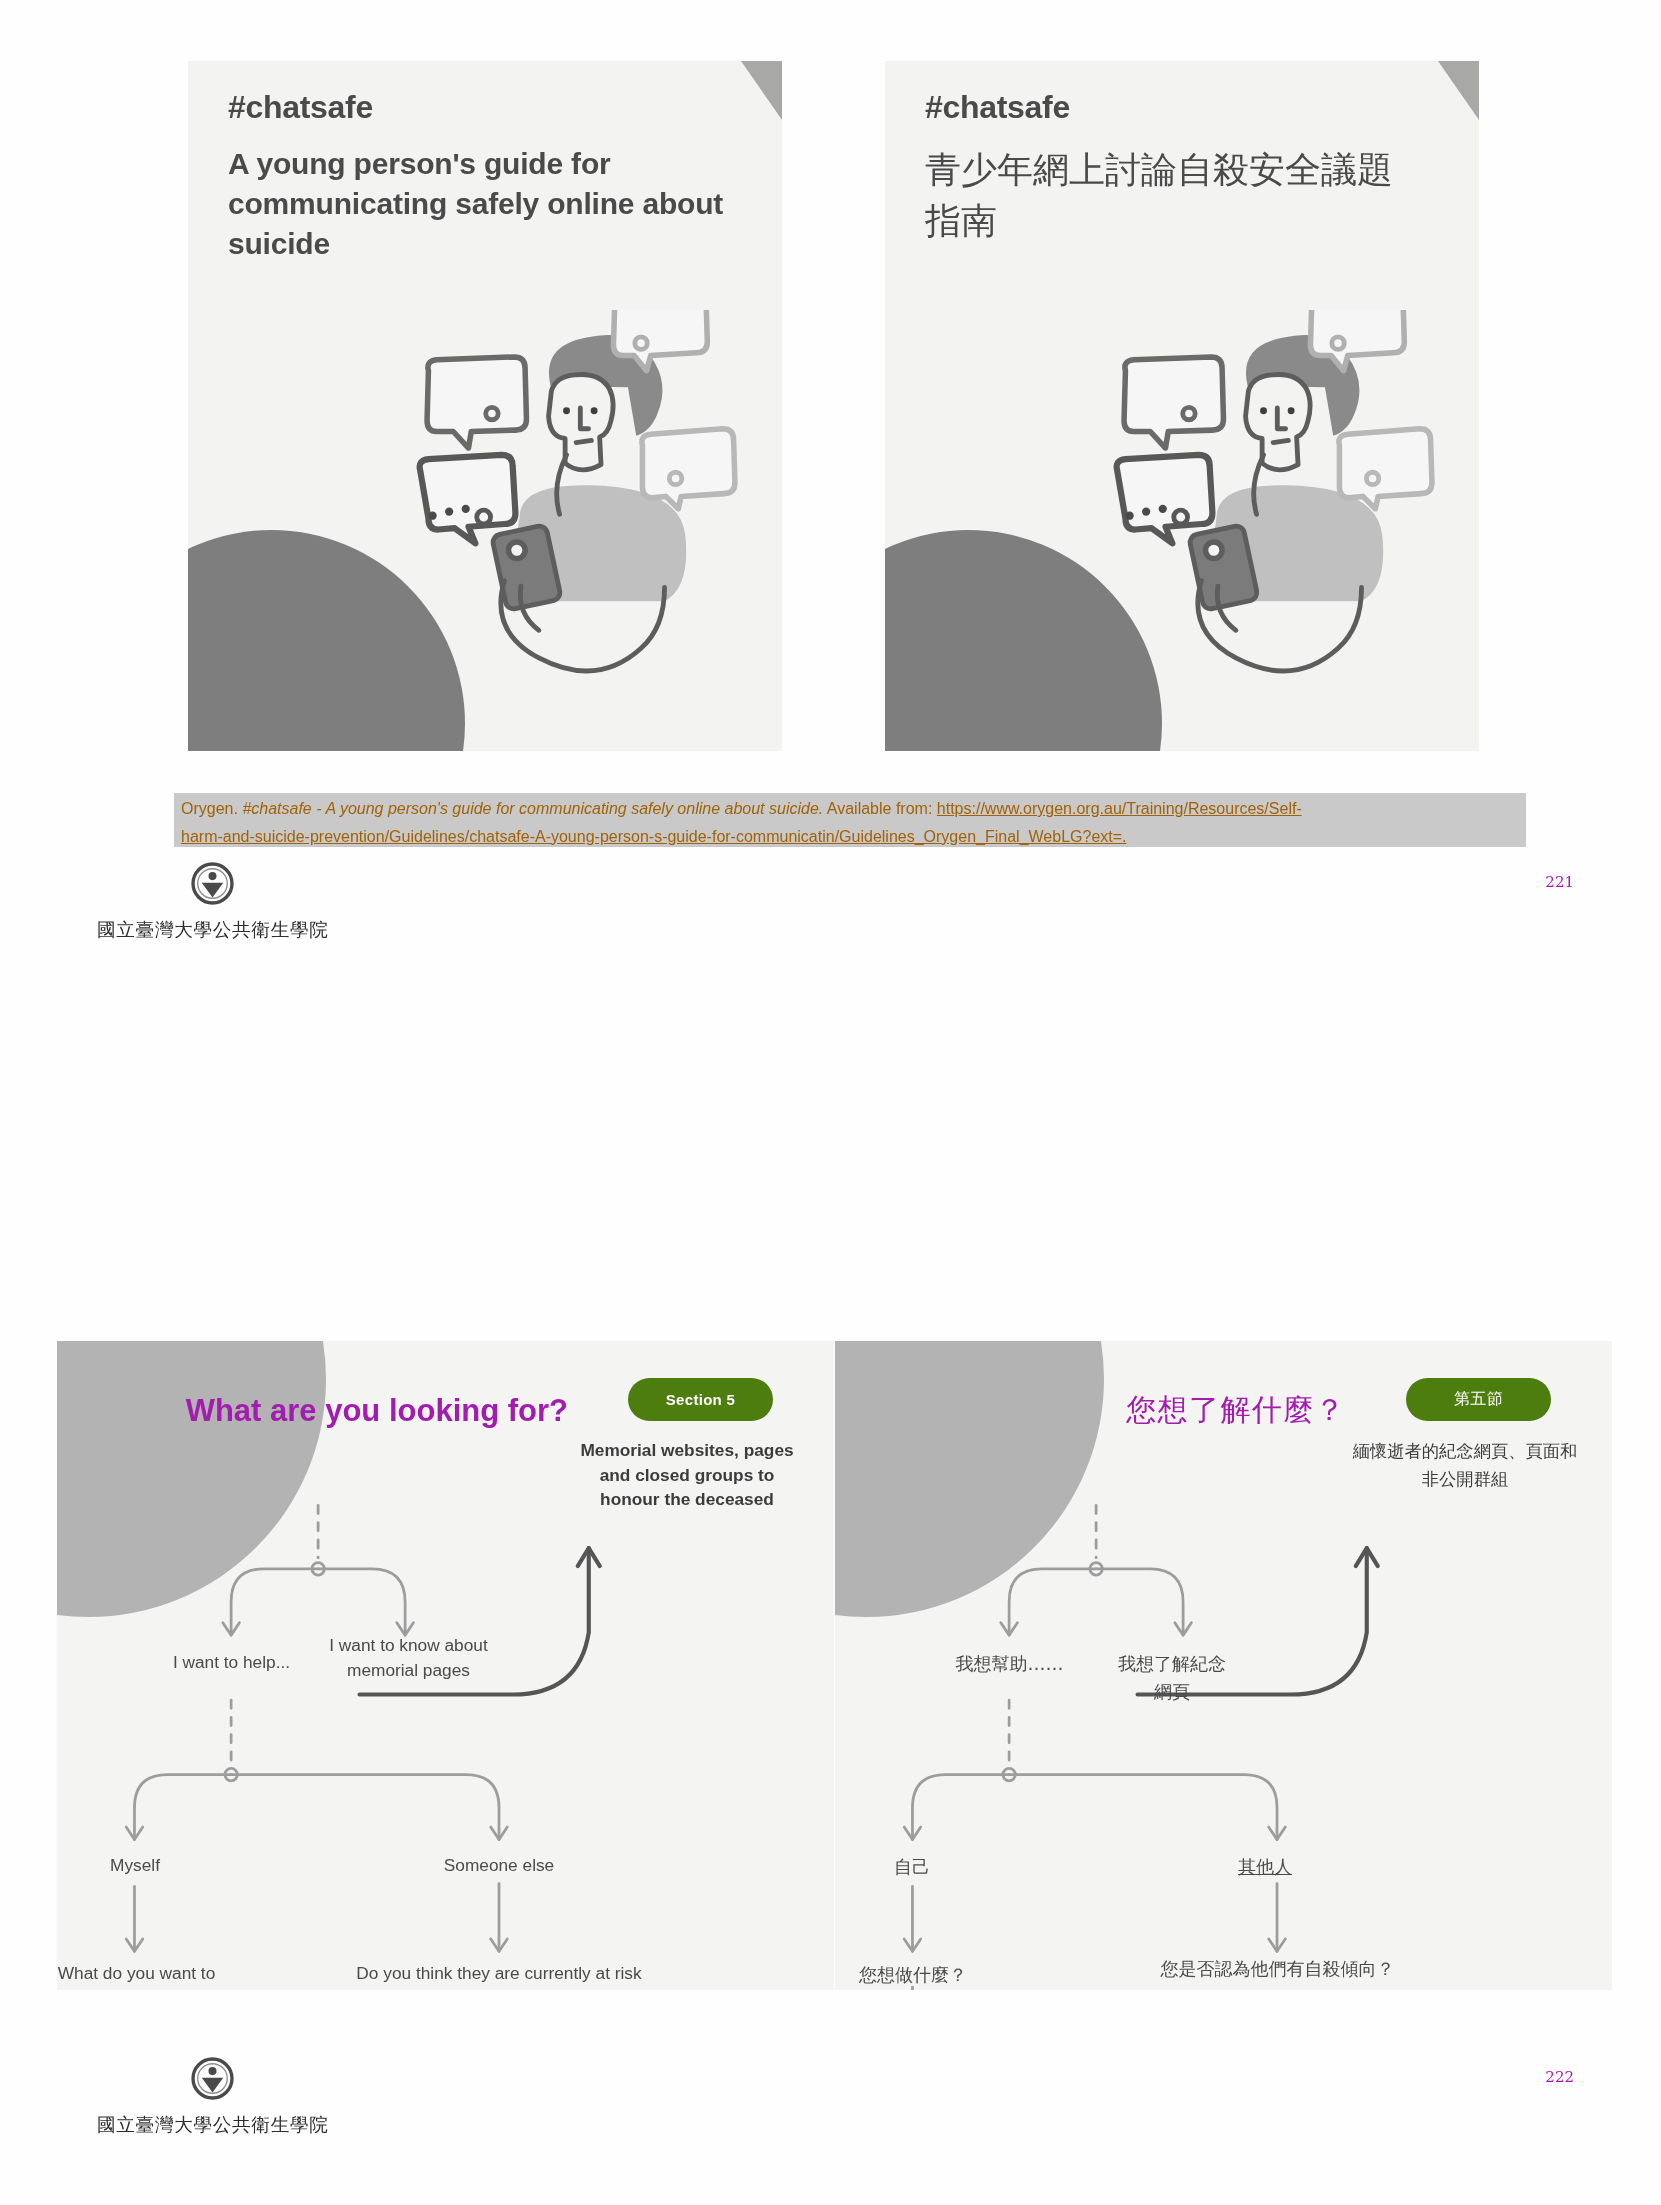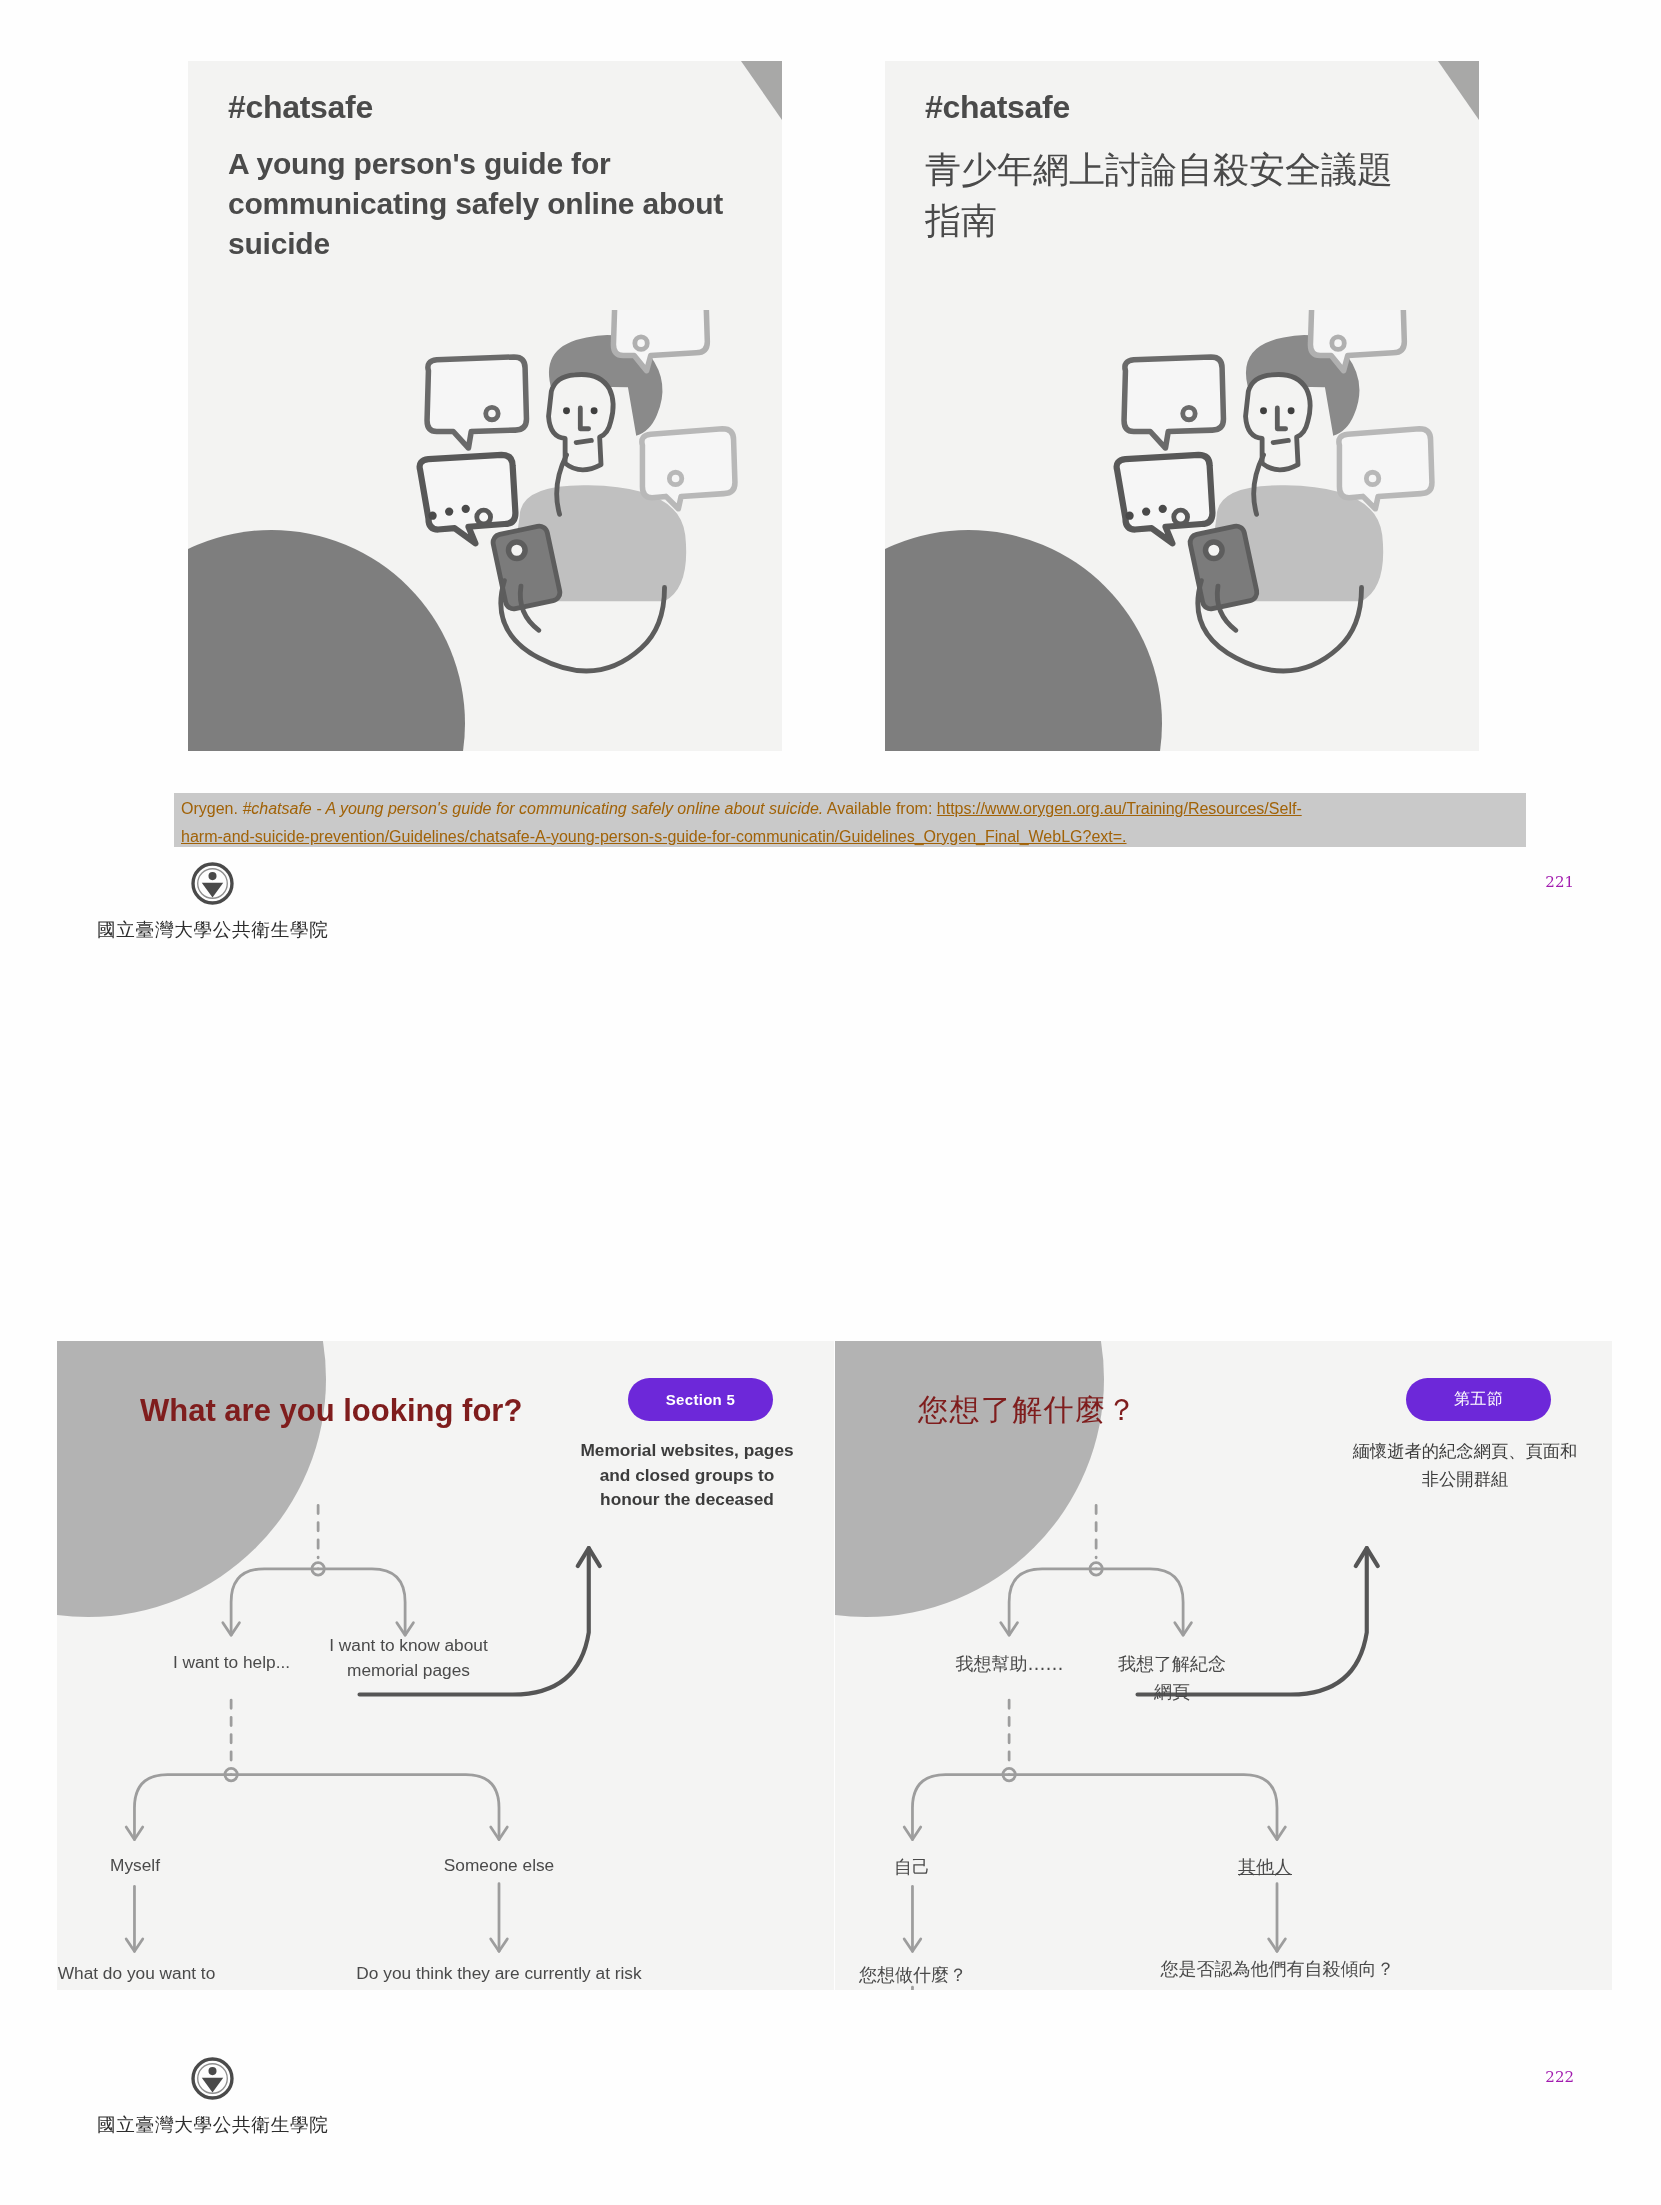--- a/index.html
+++ b/index.html
@@ -44,27 +44,27 @@
   .cite-text u{text-decoration:underline;}
 
   
   .slide-bot{position:absolute;left:0;top:1298px;width:1661px;height:725px;}
   .fc{position:absolute;top:43px;width:777px;height:649px;background:#f4f4f3;overflow:hidden;}
   .fc.en{left:57px;}
   .fc.zh{left:835px;}
   .fc .quarter{position:absolute;left:-207px;top:-200px;width:476px;height:476px;
     border-radius:50%;background:#b3b3b3;}
 
-  .fc-title{position:absolute;left:83px;top:48px;width:428px;text-align:left;
-    font-size:31px;font-weight:bold;line-height:1.42;color:#7f1d1d;}
+  .fc-title{position:absolute;left:83px;top:48px;width:428px;text-align:right;
+    font-size:31px;font-weight:bold;line-height:1.42;color:#a21caf;}
   .fc-title.zh{font-weight:500;font-family:"DejaVu Sans","Liberation Sans",sans-serif;
     font-size:30px;letter-spacing:1.4px;}
 
   .pill{position:absolute;right:61px;top:37px;width:145px;height:43px;border-radius:21.4px;
-    background:#6d28d9;color:#fff;display:flex;align-items:center;justify-content:center;
+    background:#4d7c0f;color:#fff;display:flex;align-items:center;justify-content:center;
     font-size:15px;font-weight:bold;letter-spacing:0.3px;}
   .pill.zh{font-family:"DejaVu Sans","Liberation Sans",sans-serif;font-weight:500;font-size:16px;}
 
   .pill-note{position:absolute;right:33px;top:97px;width:228px;text-align:center;
     font-size:17.3px;font-weight:bold;line-height:1.42;color:#3c3c3c;}
   .pill-note.zh{font-weight:500;font-size:17.3px;line-height:1.6;
     font-family:"DejaVu Sans","Liberation Sans",sans-serif;}
 
   .node{position:absolute;text-align:center;font-size:17.3px;line-height:1.44;color:#4a4a4a;}
   .node.zh{font-family:"DejaVu Sans","Liberation Sans",sans-serif;font-size:18px;line-height:1.55;}

